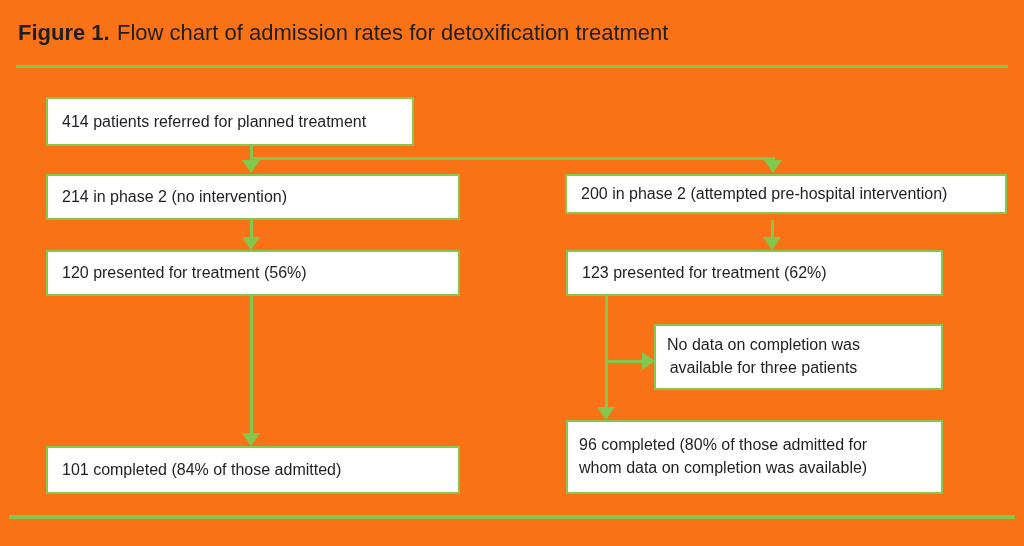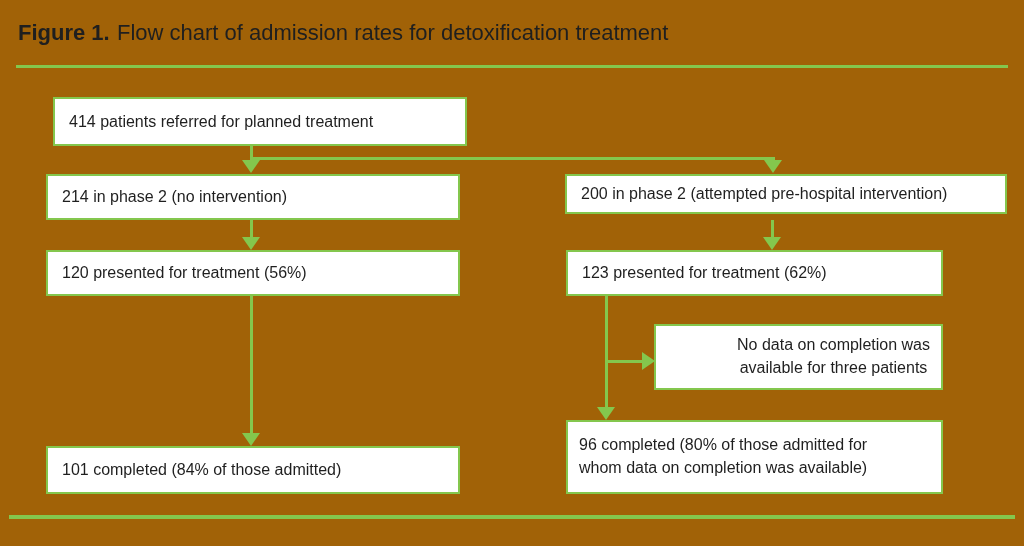--- a/index.html
+++ b/index.html
@@ -1,21 +1,21 @@
 <!DOCTYPE html>
 <html style="--green: #84C74D; --text: #1f1f1f;"><head>
 <meta charset="utf-8">
 <style>
   :root { --green:#84C74D; --text:#1f1f1f; }
   * { margin:0; padding:0; box-sizing:border-box; }
   html,body { background:#fff; }
   #stage {
     position:relative;
     width:1024px; height:546px;
-    background:#a16207;
+    background:#f97316;
     font-family:"Liberation Sans","DejaVu Sans",sans-serif;
     color:var(--text);
     overflow:hidden;
   }
   .title {
     position:absolute; left:18px; top:20px;
     font-size:22px; line-height:1.2; color:var(--text);
     white-space:nowrap;
   }
   .title .lbl { font-weight:bold; }
@@ -25,21 +25,21 @@
   }
   .node {
     position:absolute;
     border:2px solid var(--green);
     background:#fff;
     display:flex; align-items:center;
     font-size:16px; color:var(--text);
     padding:0 14px;
   }
   .node.wrap2 { line-height:1.42; padding:0 11px; }
-  .node.centered { justify-content:flex-end; text-align:center; }
+  .node.centered { justify-content:flex-start; text-align:center; }
   .vline, .hline { position:absolute; background:var(--green); }
   .arr-down {
     position:absolute; width:0; height:0;
     border-left:9px solid transparent;
     border-right:9px solid transparent;
     border-top:13px solid var(--green);
   }
   .arr-right {
     position:absolute; width:0; height:0;
     border-top:9px solid transparent;
@@ -52,21 +52,21 @@
 
 <div id="stage">
 
   <div class="title">
     <span class="lbl">Figure 1.</span><span class="txt">Flow chart of admission rates for detoxification treatment</span>
   </div>
 
   <div class="rule" style="left:16px; top:65px; width:992px; height:3px;"></div>
   <div class="rule" style="left:9px; top:515px; width:1006px; height:4px;"></div>
 
-  <div class="node" style="left:46px; top:97px; width:414px; height:49px;margin-left:7px;">
+  <div class="node" style="left:46px; top:97px; width:368px; height:49px;">
     <span>414 patients referred for planned treatment</span>
   </div>
 
   <div class="node" style="left:46px; top:174px; width:414px; height:46px;">
     <span>214 in phase 2 (no intervention)</span>
   </div>
 
   <div class="node" style="left:46px; top:250px; width:414px; height:46px;">
     <span>120 presented for treatment (56%)</span>
   </div>

